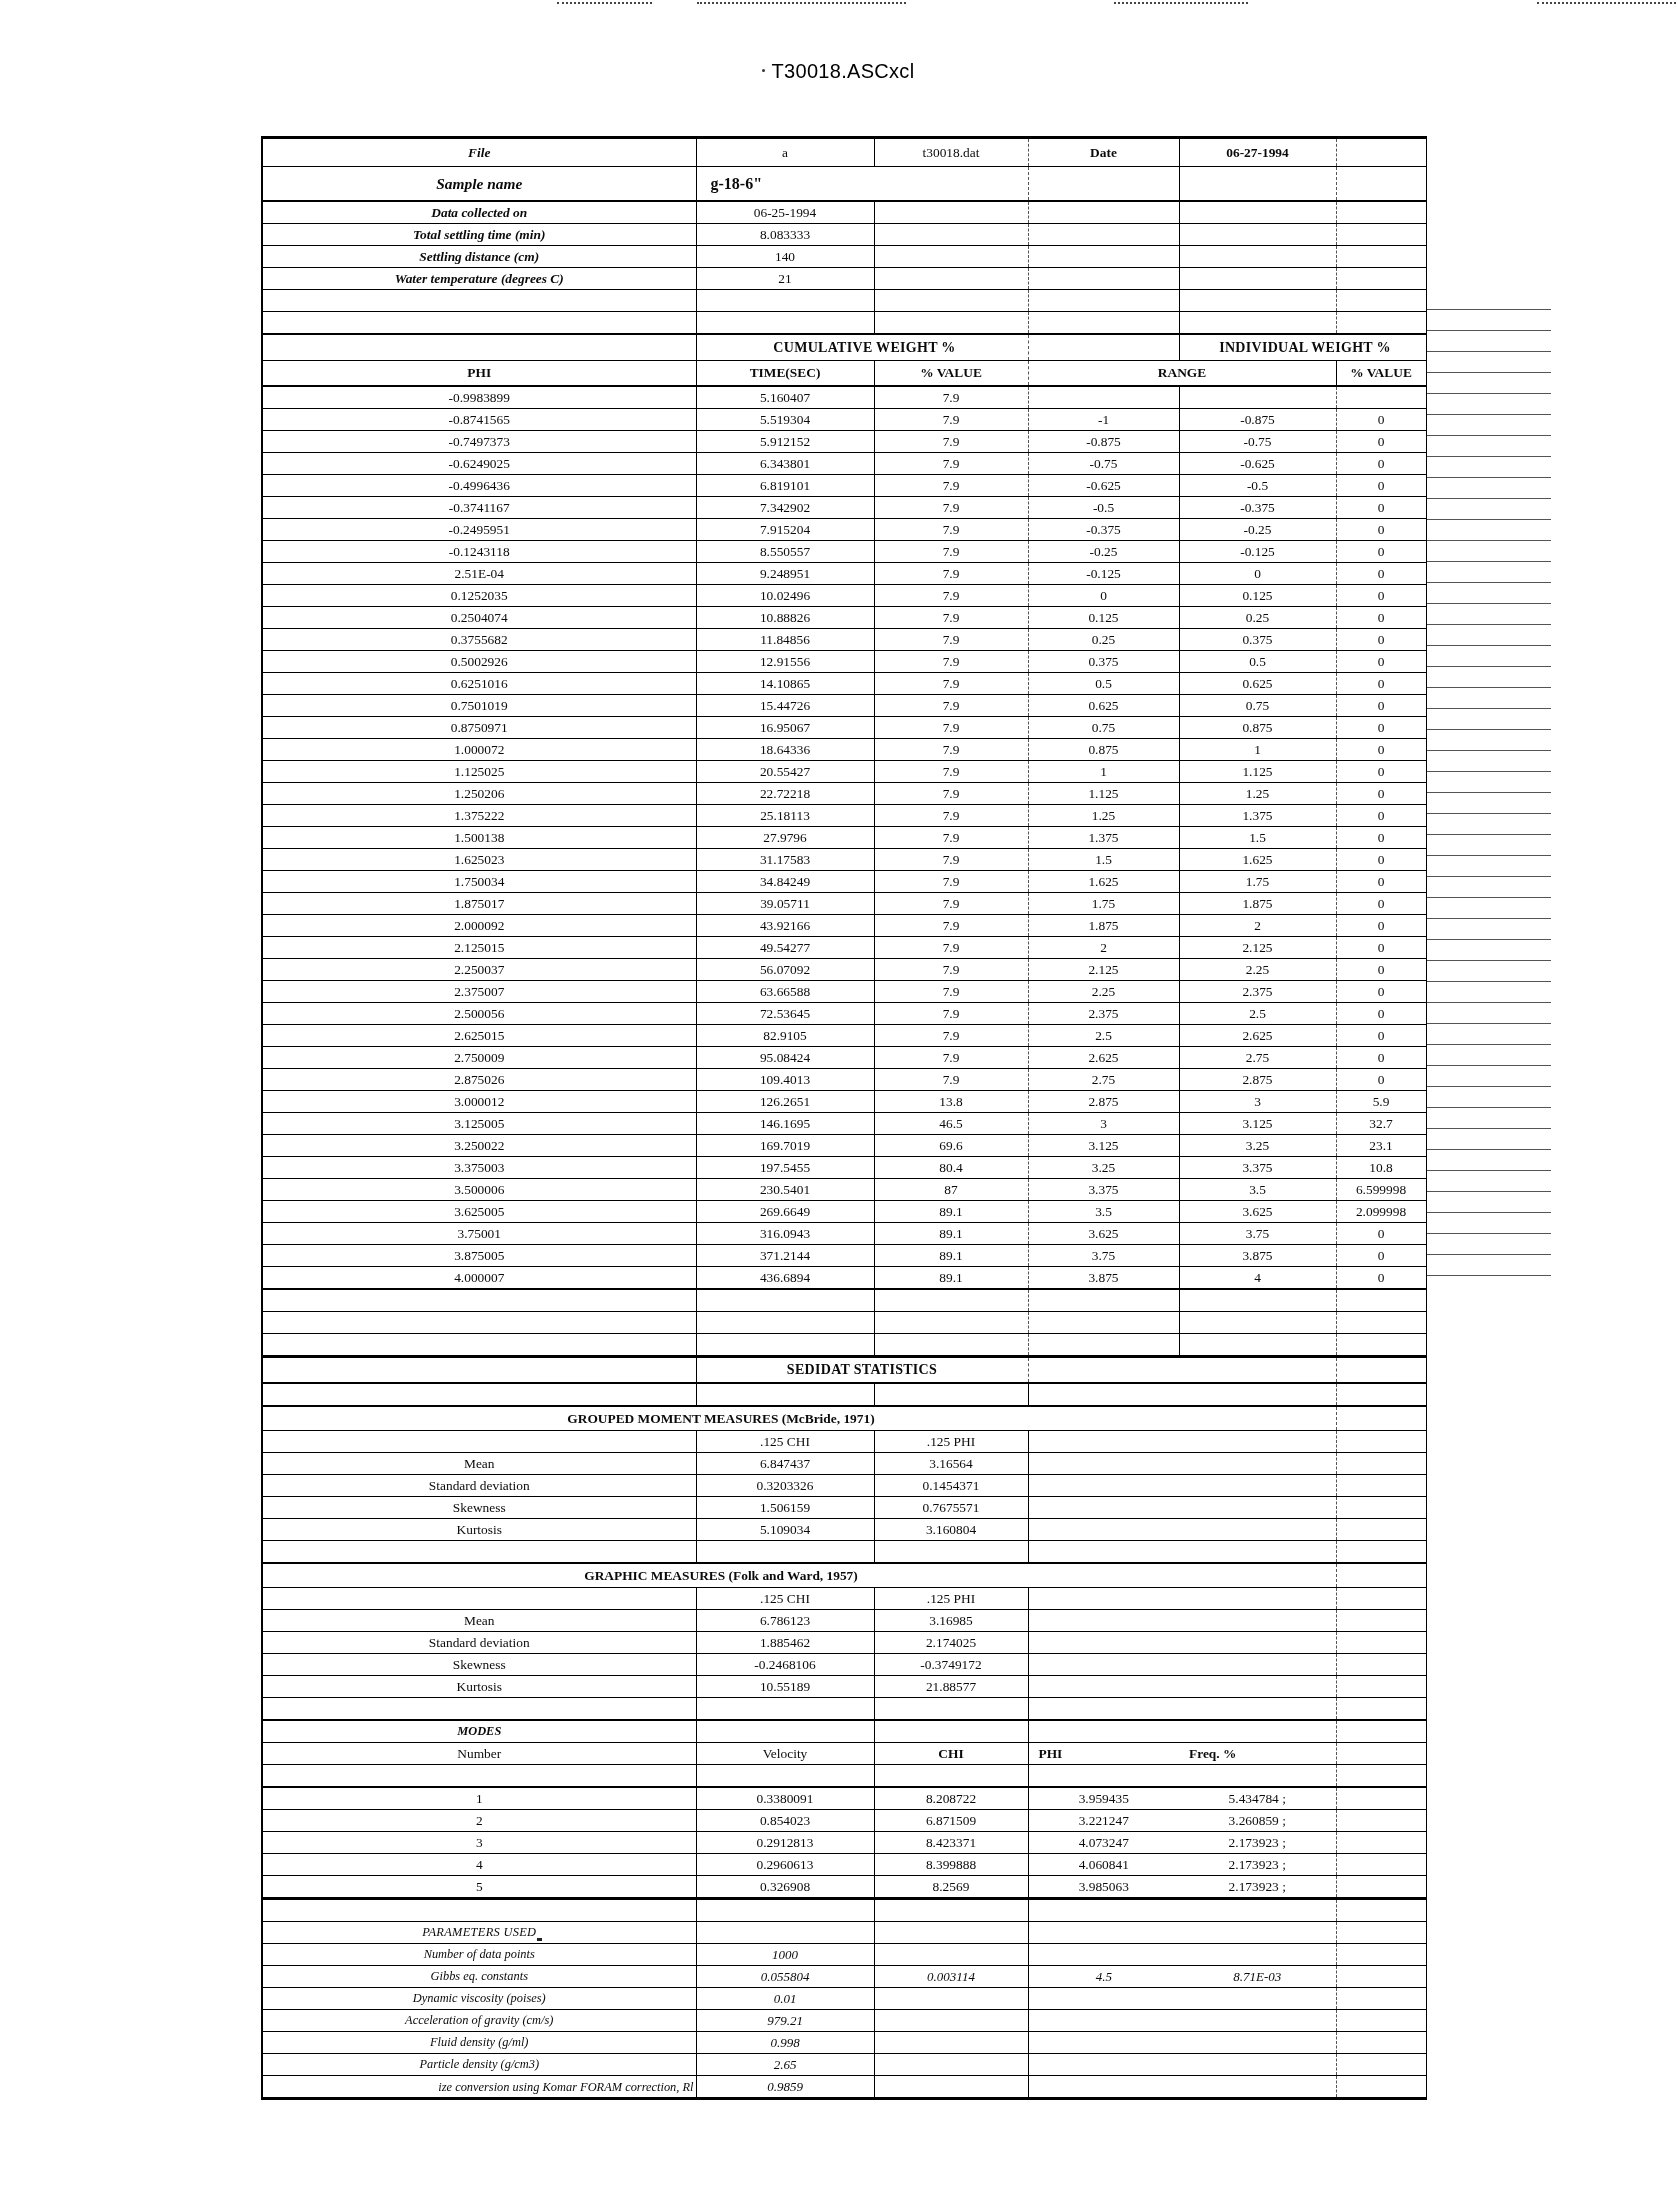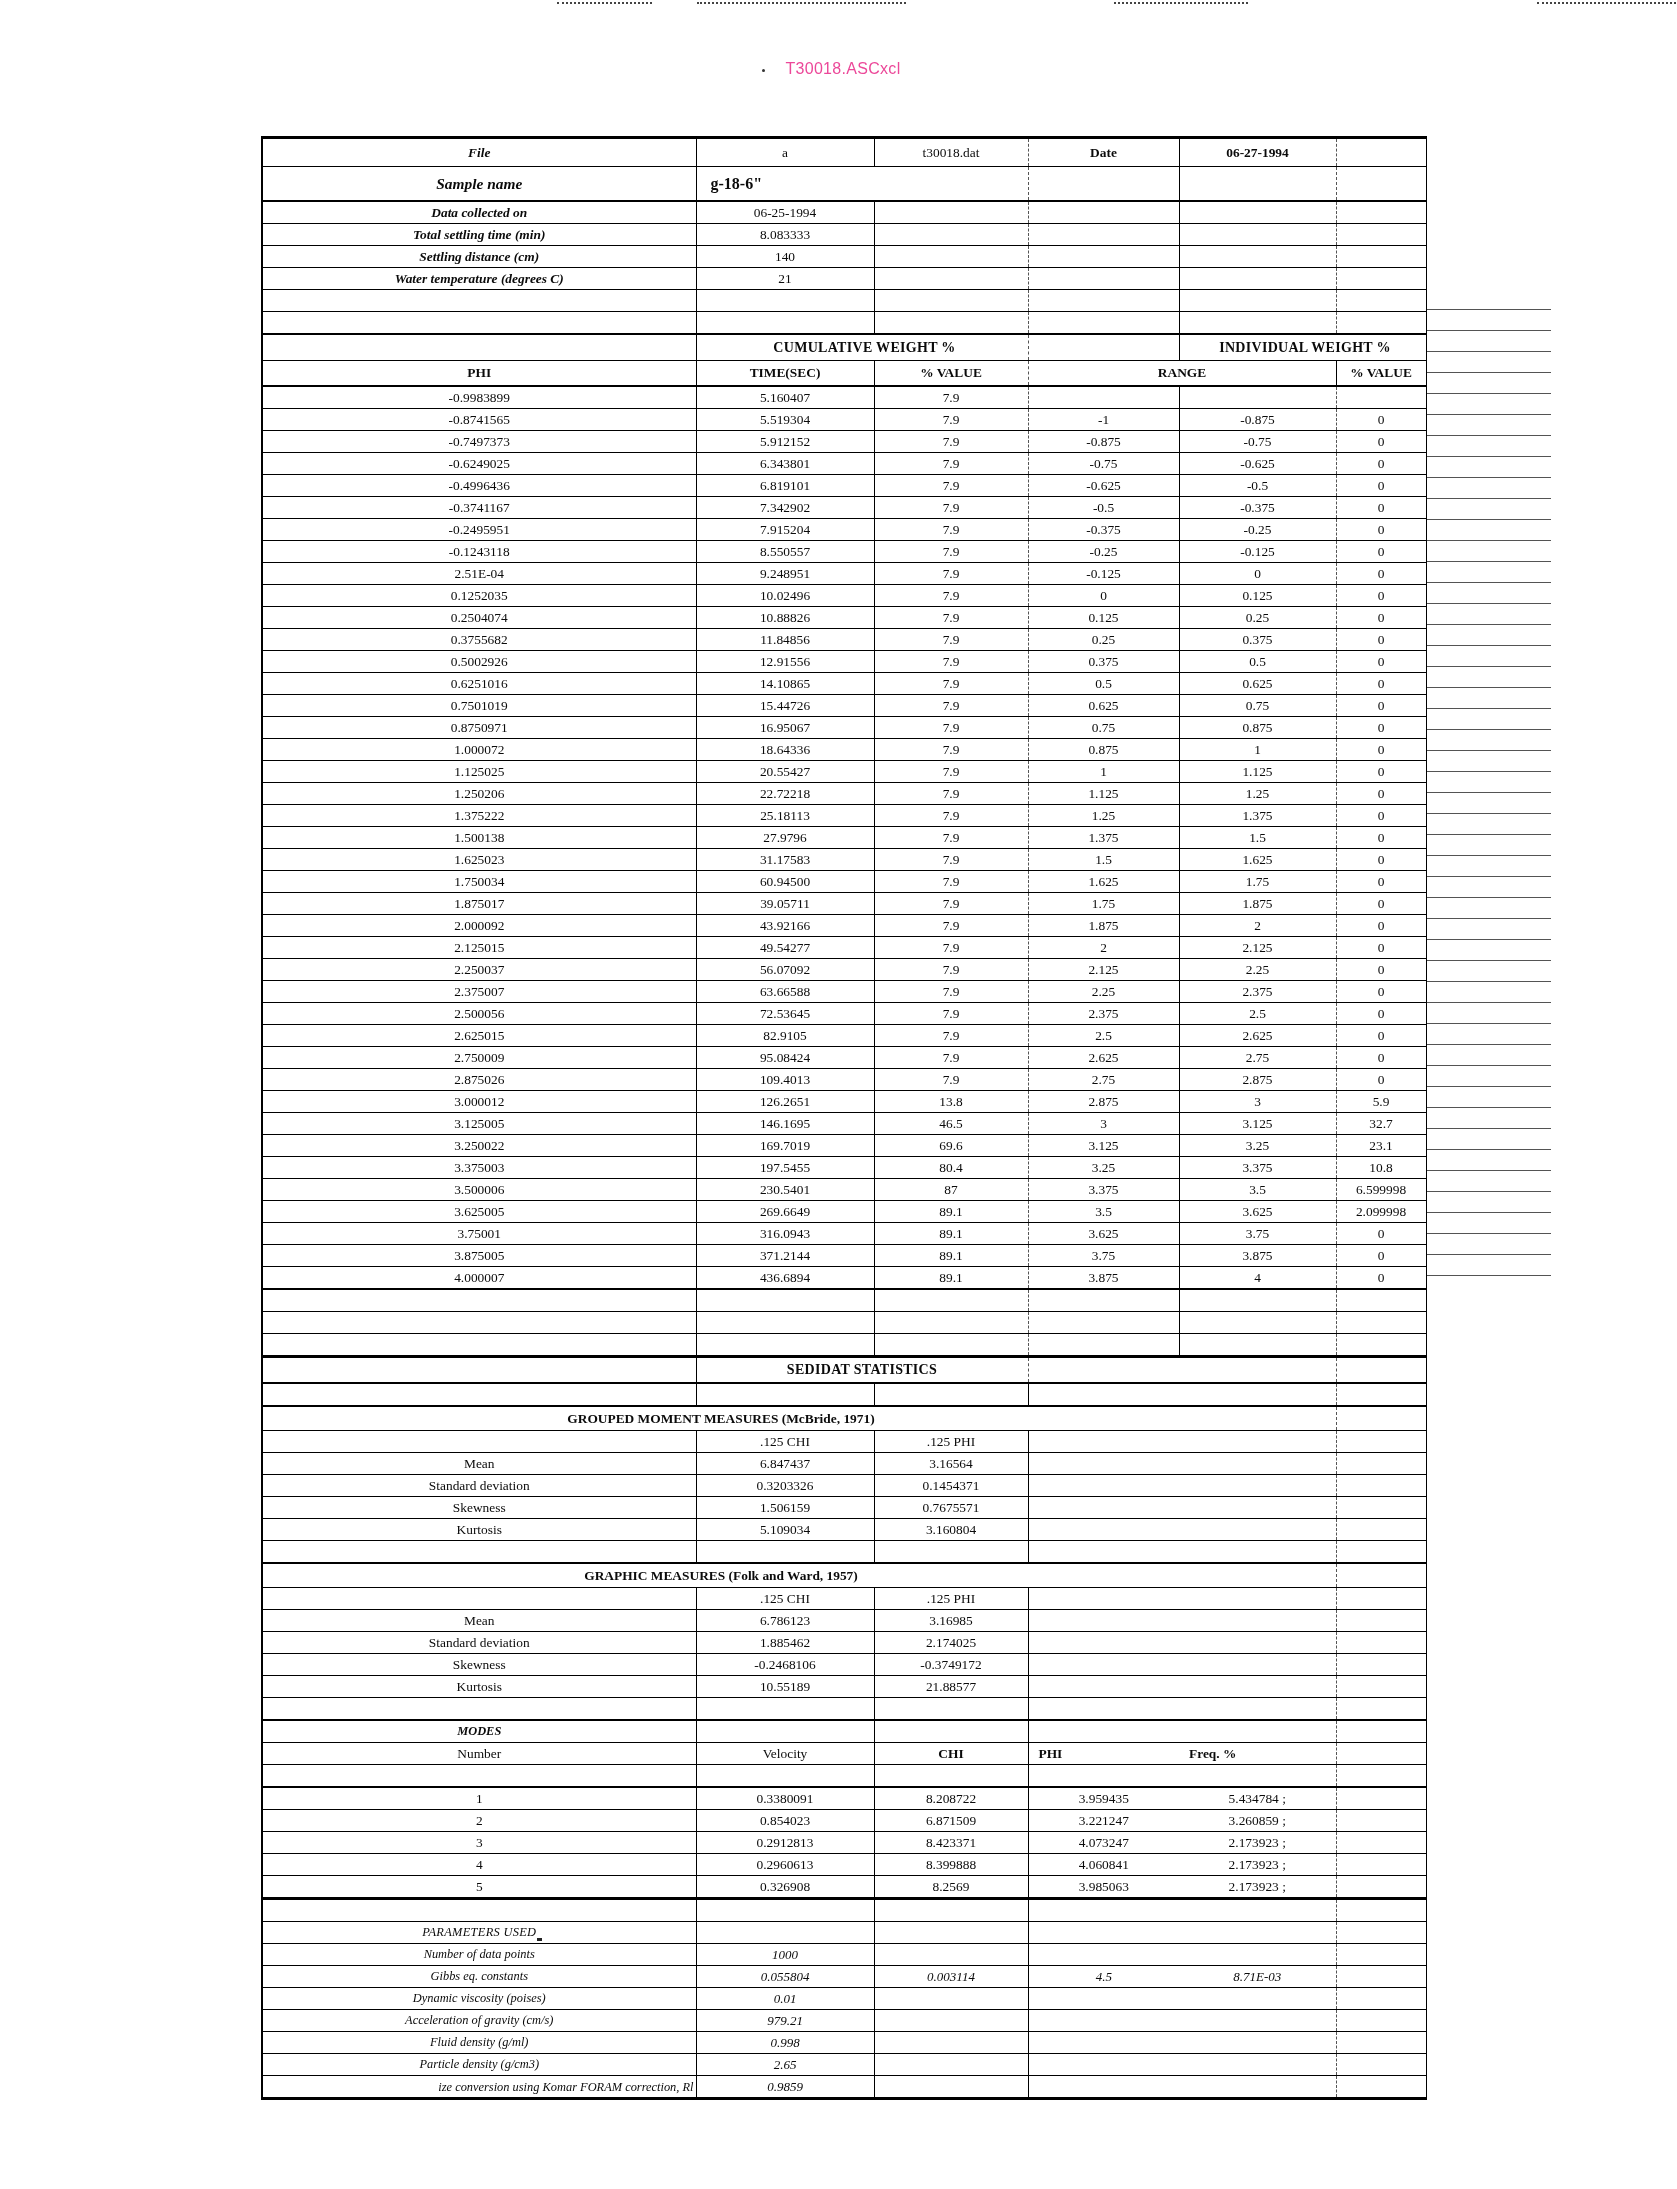--- a/index.html
+++ b/index.html
@@ -16,21 +16,21 @@
   .a3{left:1537px;width:139px;}
   .predot{position:absolute;top:69px;left:762px;width:3px;height:3px;background:#333;border-radius:50%;}
   .botdot{position:absolute;top:1938px;left:537px;width:5px;height:3px;background:#222;}
   .ghost{
     position:absolute;left:1426px;top:289px;width:125px;height:995px;
     background:repeating-linear-gradient(to bottom,transparent 0px,transparent 20px,rgba(10,10,10,.7) 20px,rgba(10,10,10,.7) 21px);
     pointer-events:none;
   }
   .doc-title{
     position:absolute;top:60px;left:261px;width:1164px;text-align:center;
-    font-size:16px;color:#ec4899;letter-spacing:0.3px;
+    font-size:20px;color:#000000;letter-spacing:0.3px;
   }
   .sheet-wrap{position:absolute;left:261px;top:136px;font-family:Liberation Serif, serif;}
   table.sheet{
     border-collapse:collapse;table-layout:fixed;width:1164px;
     border-left:2px solid #000;border-right:1px solid #000;
     border-top:3px solid #000;border-bottom:3px solid #000;
   }
   td{
     height:21px;font-size:13.4px;text-align:center;vertical-align:middle;
     border-bottom:1px solid #000;padding:0 3px;overflow:hidden;white-space:nowrap;
@@ -334,21 +334,21 @@
         <tr>
           <td>1.625023</td>
           <td class="vs">31.17583</td>
           <td class="vs">7.9</td>
           <td class="vd">1.5</td>
           <td class="vs">1.625</td>
           <td class="vd">0</td>
         </tr>
         <tr>
           <td>1.750034</td>
-          <td class="vs">60.94500</td>
+          <td class="vs">34.84249</td>
           <td class="vs">7.9</td>
           <td class="vd">1.625</td>
           <td class="vs">1.75</td>
           <td class="vd">0</td>
         </tr>
         <tr>
           <td>1.875017</td>
           <td class="vs">39.05711</td>
           <td class="vs">7.9</td>
           <td class="vd">1.75</td>

